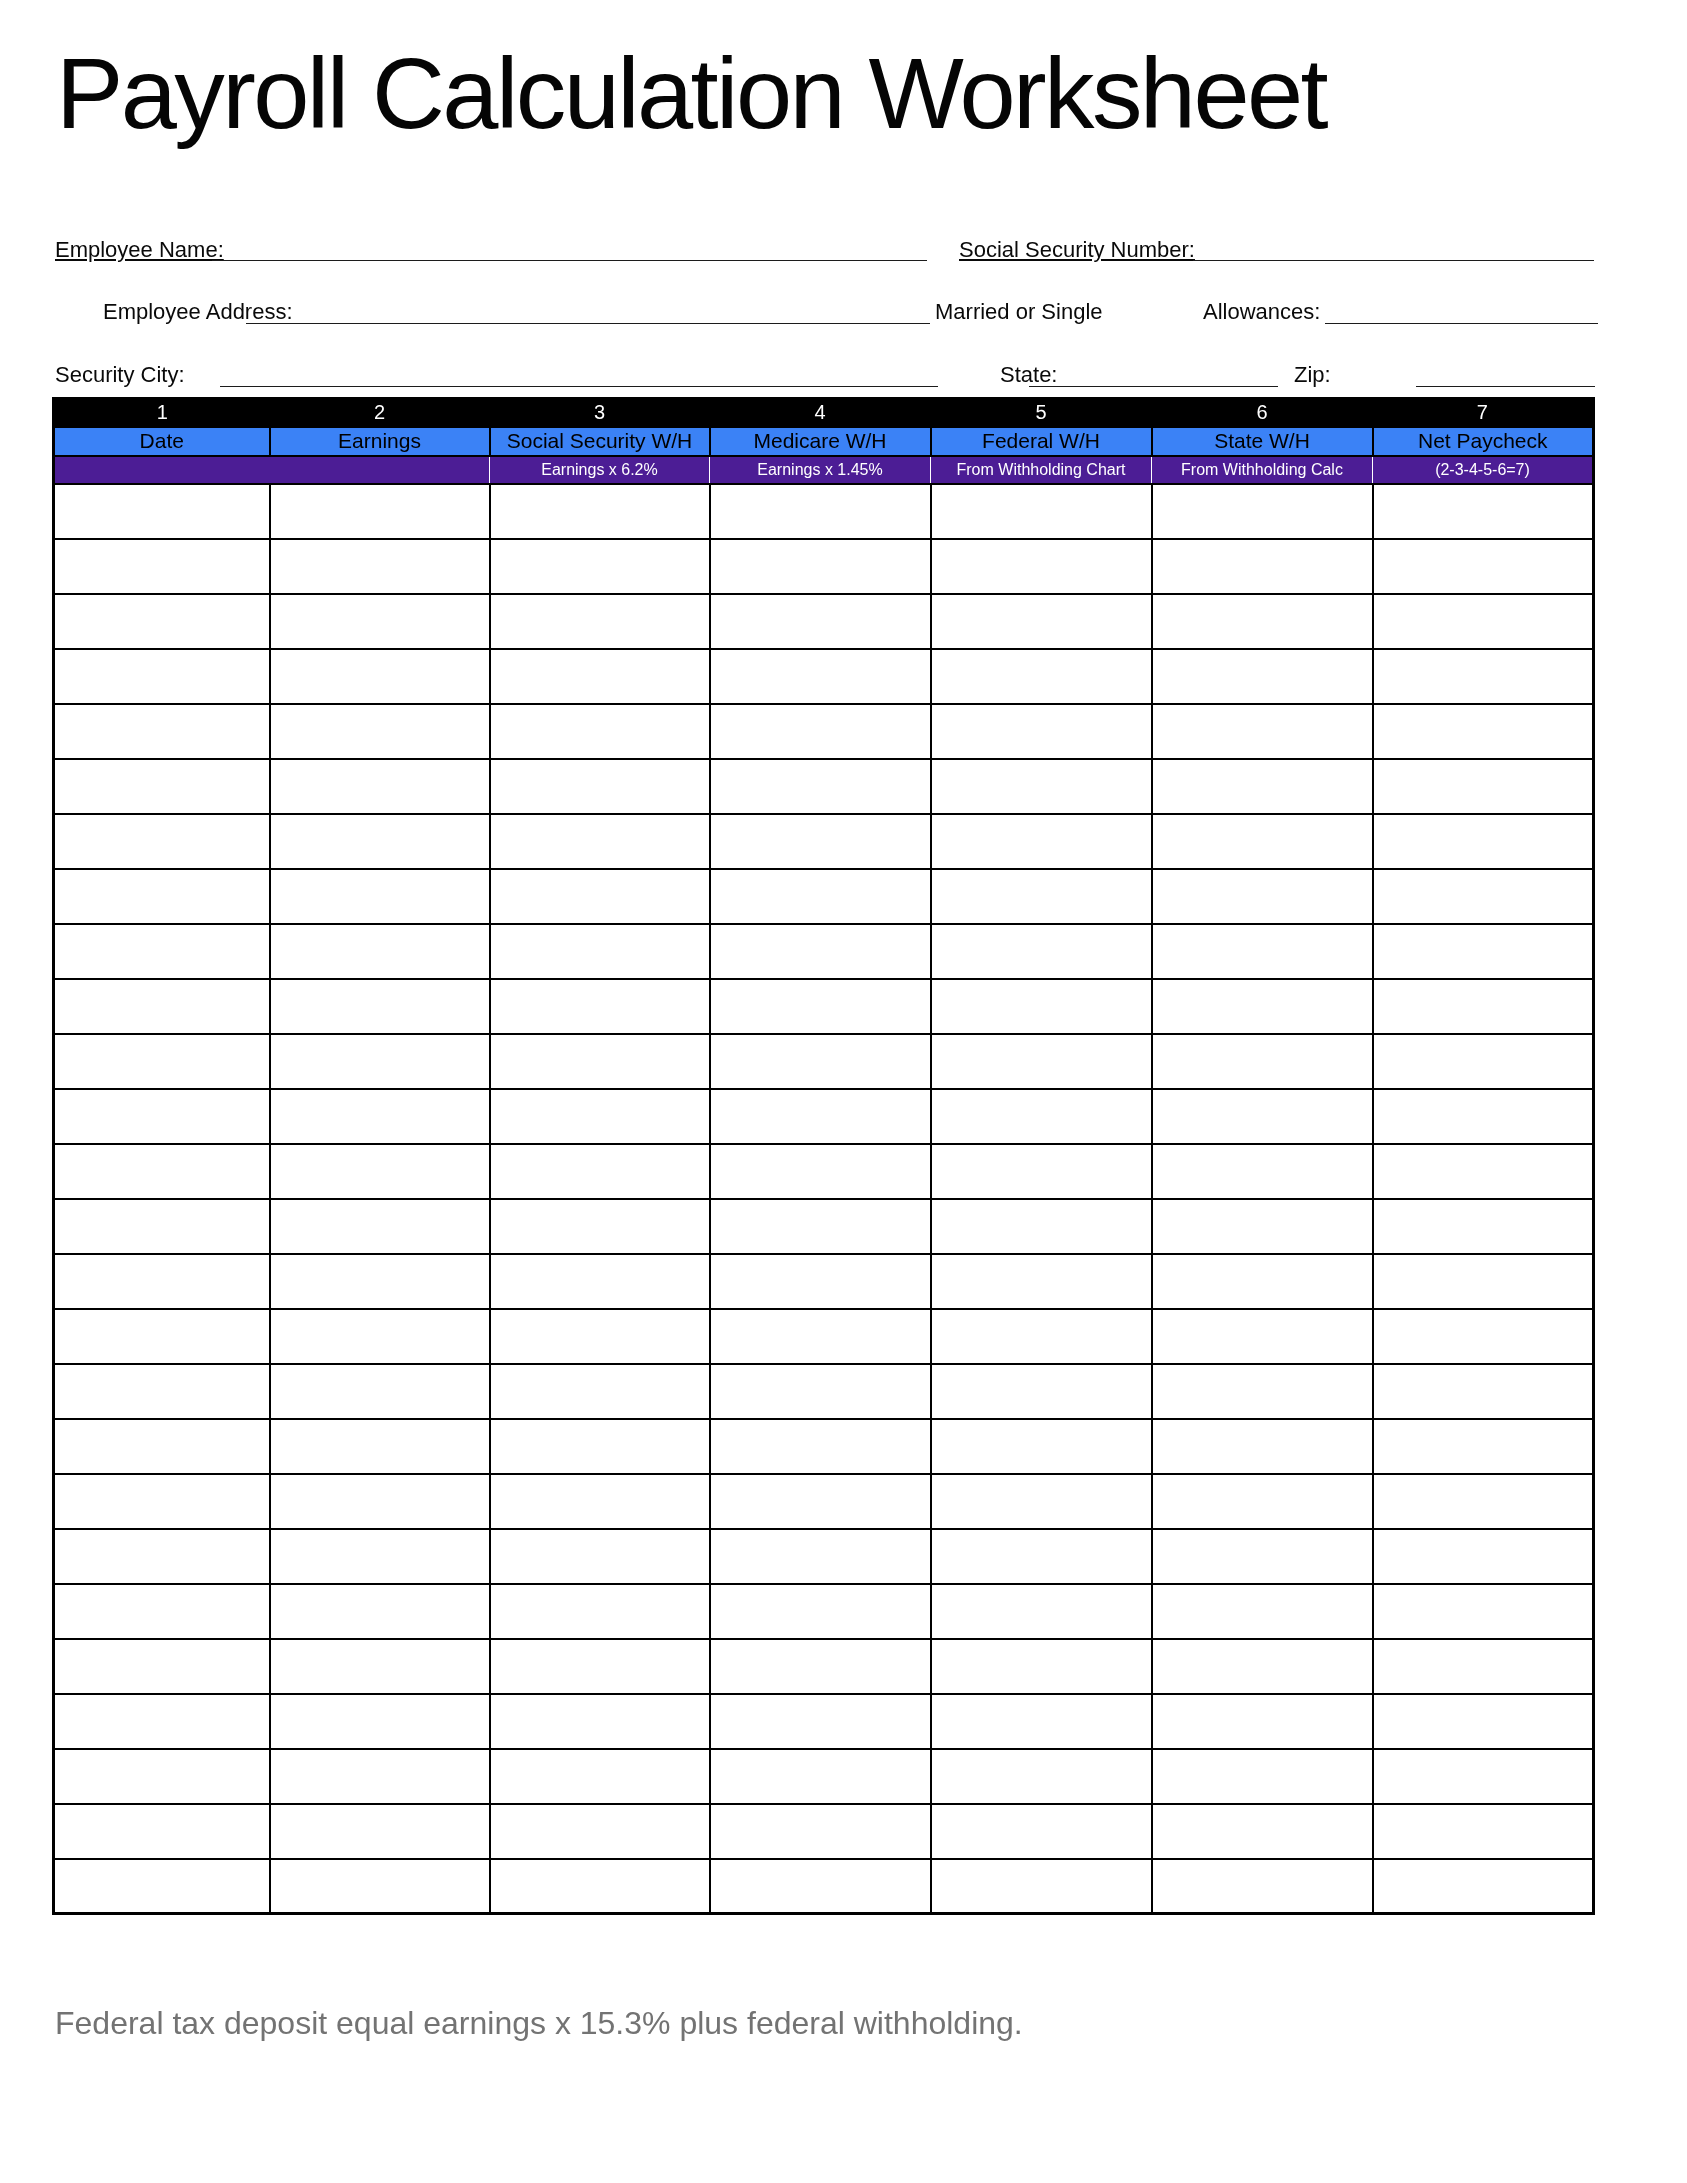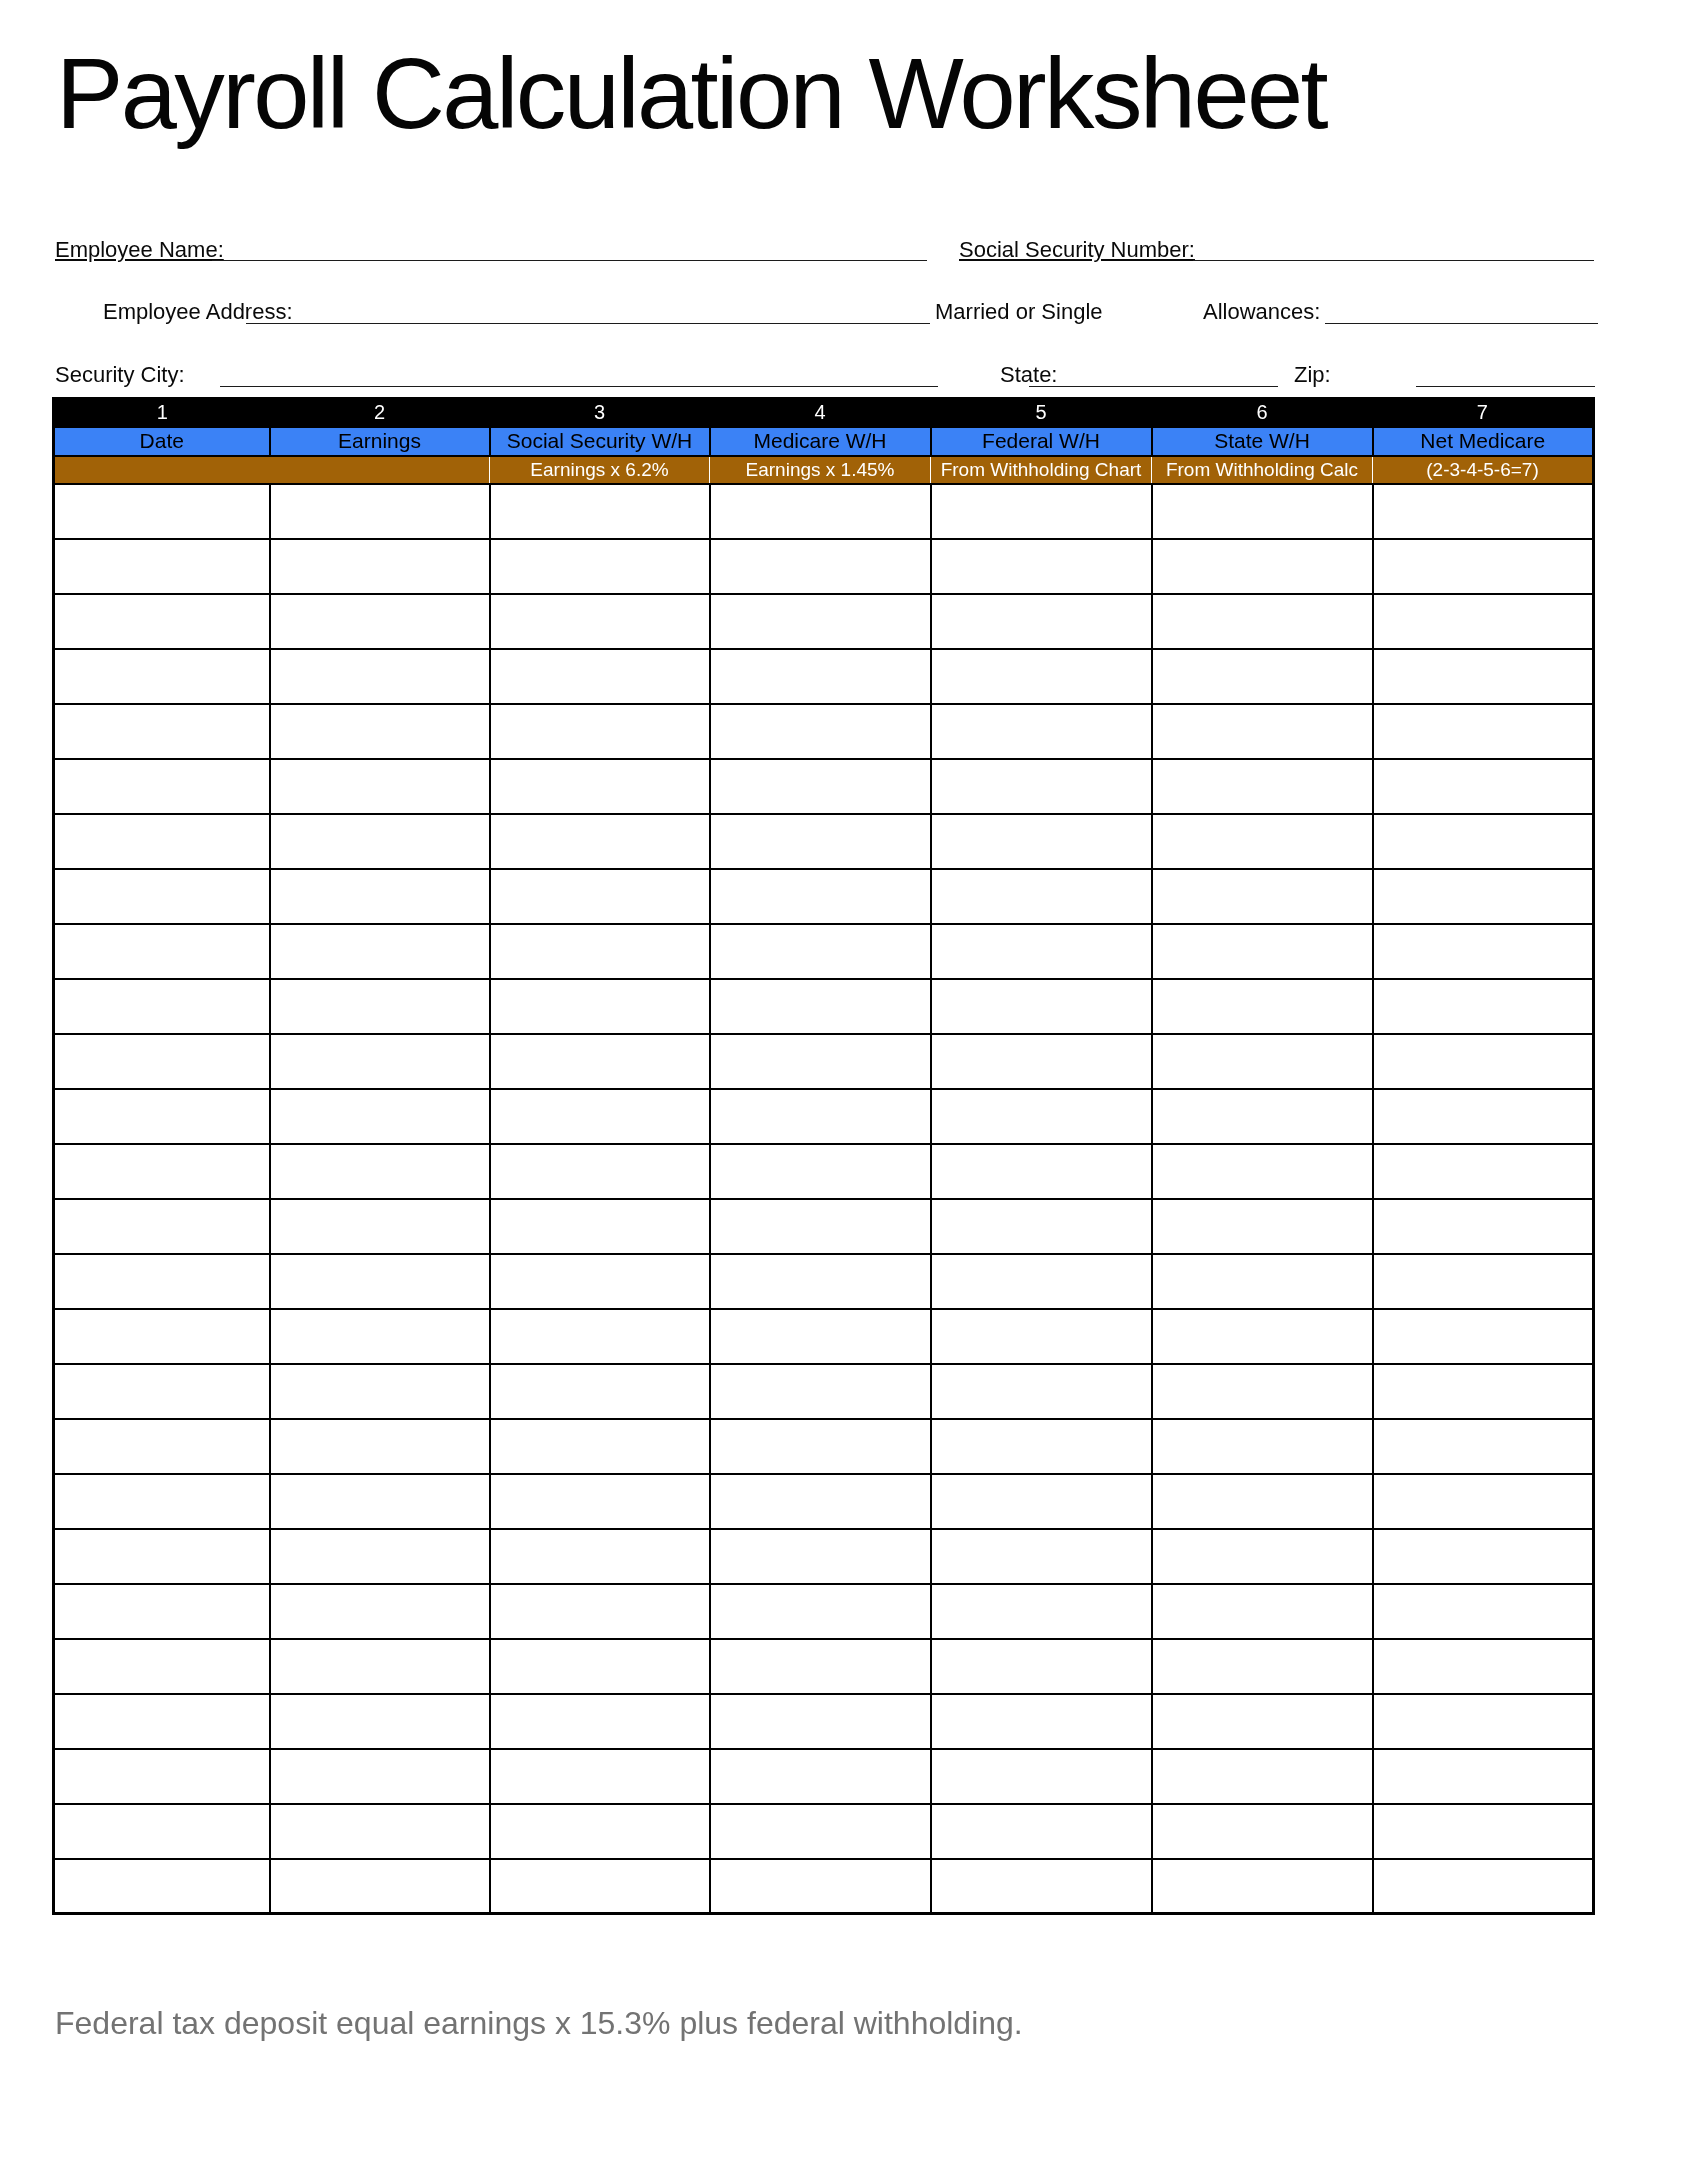--- a/index.html
+++ b/index.html
@@ -75,23 +75,23 @@
   tr.label-row { height:29px; }
   tr.label-row th {
     background:#3b82f6;
     color:#000;
     font-size:21px;
     font-weight:400;
     border:2.6px solid #000;
   }
   tr.sub-row { height:28px; }
   tr.sub-row th {
-    background:#a16207;
+    background:#4c1d95;
     color:#fff;
-    font-size:19px;
+    font-size:16px;
     font-weight:400;
     border:none;
   }
   tr.sub-row th:nth-child(n+3) {
     border-left:1.7px solid #fff;
   }
   tbody tr { height:55px; }
   tbody td {
     background:#fff;
     border:2.6px solid #000;
@@ -151,21 +151,21 @@
         <th>6</th>
         <th>7</th>
       </tr>
       <tr class="label-row">
         <th>Date</th>
         <th>Earnings</th>
         <th>Social Security W/H</th>
         <th>Medicare W/H</th>
         <th>Federal W/H</th>
         <th>State W/H</th>
-        <th>Net Medicare</th>
+        <th>Net Paycheck</th>
       </tr>
       <tr class="sub-row">
         <th></th>
         <th></th>
         <th>Earnings x 6.2%</th>
         <th>Earnings x 1.45%</th>
         <th>From Withholding Chart</th>
         <th>From Withholding Calc</th>
         <th>(2-3-4-5-6=7)</th>
       </tr>

